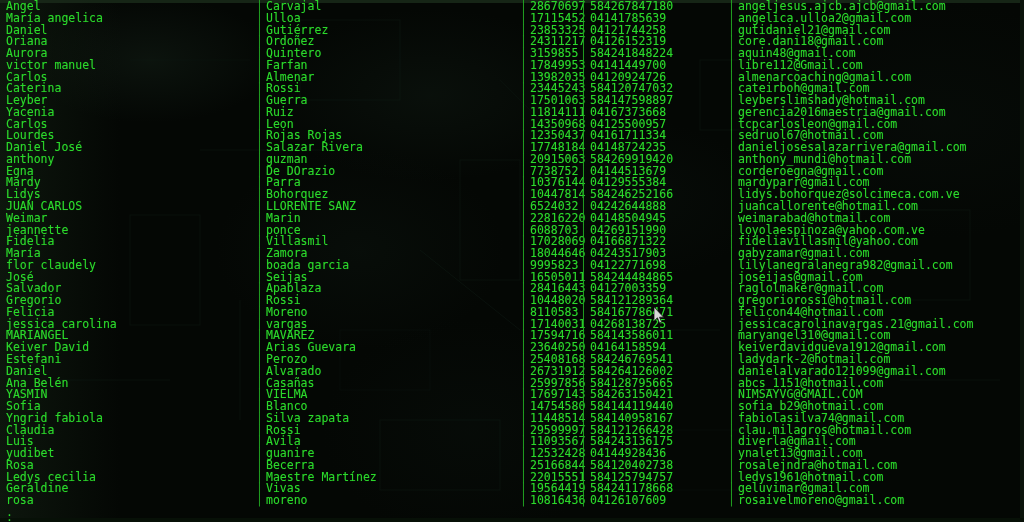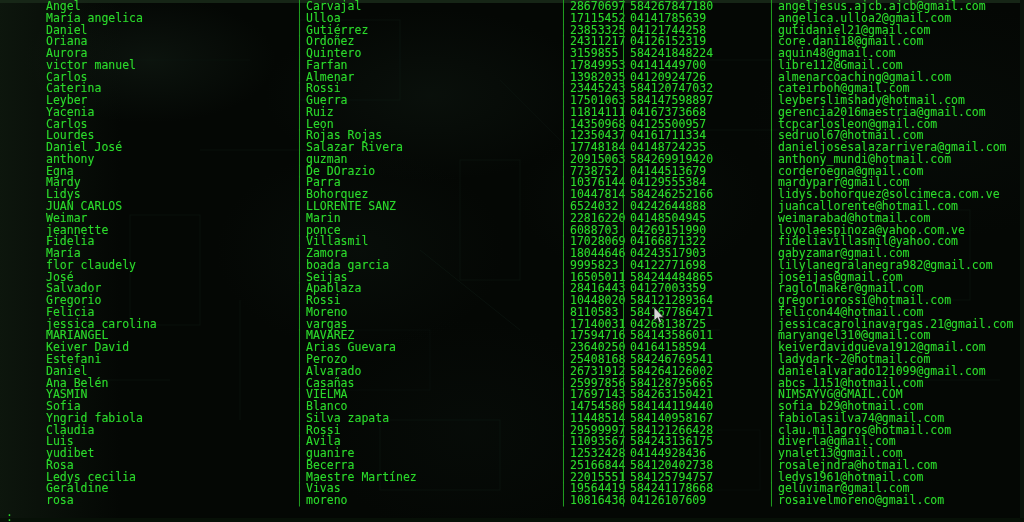--- a/index.html
+++ b/index.html
@@ -60,21 +60,20 @@
     left: 0; bottom: 0;
     width: 1024px; height: 4px;
     background: #071007;
     pointer-events: none;
   }
   #rows {
     position: absolute;
     left: 0; top: 1px;
     width: 928px;
     white-space: pre;
-    padding-left: 40px;
   }
   .row {
     position: relative;
     height: 11.78px;
     white-space: pre;
   }
   .cell {
     position: absolute;
     top: 0;
     white-space: pre;

